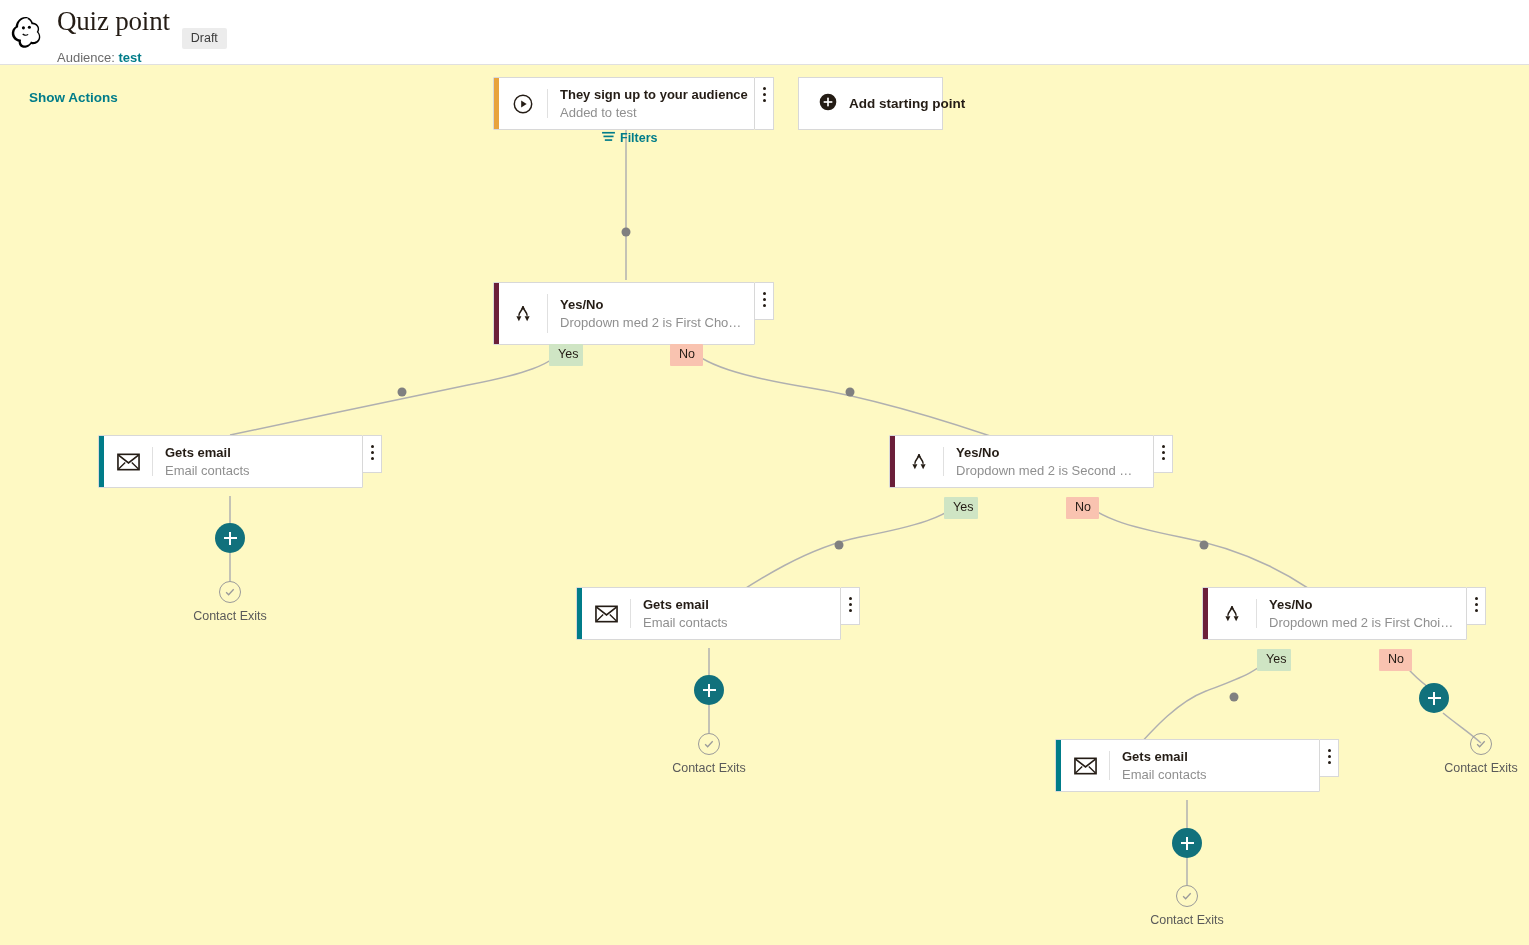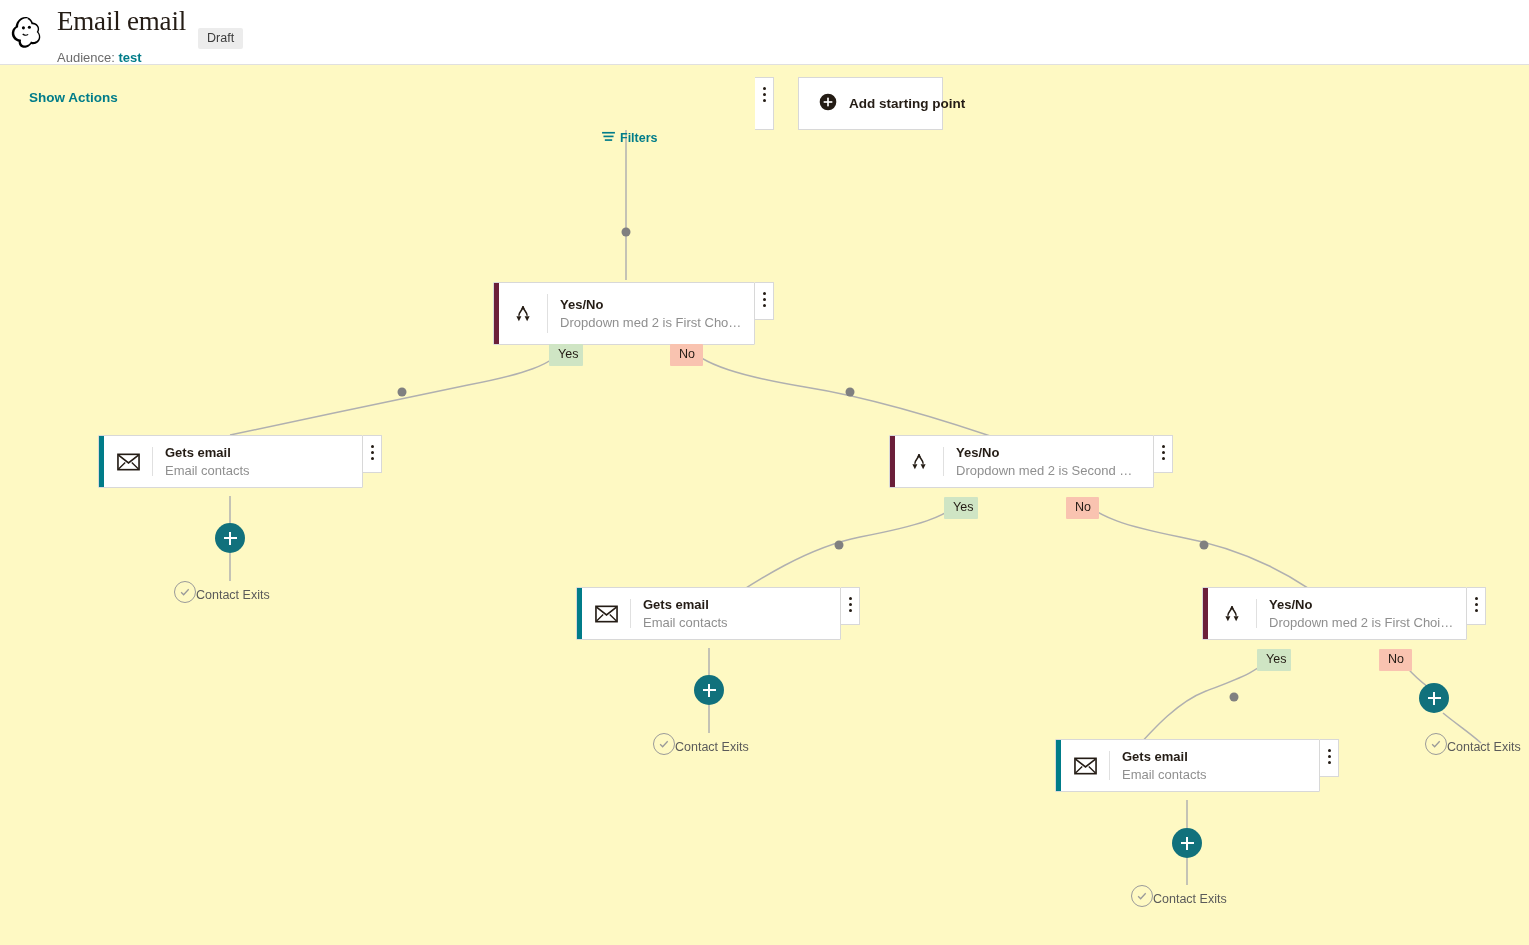--- a/index.html
+++ b/index.html
@@ -220,21 +220,21 @@
     position: absolute;
     background: #ffffff;
   }
   .plus-btn::before { width: 13px; height: 2px; }
   .plus-btn::after  { width: 2px; height: 13px; }
 
   
   .exit-node {
     position: absolute;
     display: flex;
-    flex-direction: row;
+    flex-direction: column;
     align-items: center;
   }
   .exit-circle {
     width: 22px; height: 22px;
     border: 1.5px solid #9a9a9a;
     border-radius: 50%;
     display: flex;
     align-items: center;
     justify-content: center;
     box-sizing: border-box;
@@ -275,21 +275,21 @@
       <g fill="#000000">
         <path d="M33.6 7.5c-6.2-2.2-13.4.6-17.4 6.2-2.1 2.9-3.1 6.1-3.4 9.2-2.6 1.5-4.6 3.9-5.6 6.7-1.6 4.6-.8 9.6 2.2 13.4 2.2 2.8 5.3 4.6 8.6 5.3-.2 2.4.4 4.8 1.9 6.7 2.2 2.8 5.8 4.1 9.6 3.5 3.8-.6 7.3-2.9 9.7-6.2 4.2.9 8.4-.2 11.4-3 3.2-3 4.5-7.5 3.4-11.8-.5-2-1.5-3.8-2.8-5.3 1.1-2.2 1.5-4.6 1.1-6.9-.6-3.5-2.9-6.5-6.2-8.1-1.4-.7-2.9-1.1-4.4-1.2-1.3-3.9-4.2-7.1-8.1-8.5zm-.9 2.7c3.3 1.2 5.7 4 6.6 7.4l.3 1.3 1.3-.1c1.5-.1 3 .2 4.4.8 2.5 1.2 4.2 3.4 4.7 6 .3 1.9-.1 3.9-1.1 5.6l-.6 1 .9.8c1.3 1.2 2.2 2.7 2.6 4.4.8 3.3-.2 6.7-2.6 9-2.5 2.3-6 3.1-9.4 2.1l-1.1-.3-.6 1c-1.9 2.9-4.8 4.9-7.9 5.4-2.9.5-5.6-.5-7.2-2.6-1.2-1.6-1.6-3.6-1.2-5.6l.3-1.5-1.5-.2c-3-.4-5.8-2-7.7-4.4-2.3-2.9-3-6.8-1.7-10.4.9-2.4 2.6-4.4 4.9-5.5l.9-.4v-1c.1-2.9.9-5.9 2.8-8.6 3.3-4.6 9.2-6.9 14.2-5.2z"></path>
         <circle cx="26" cy="25" r="2.6"></circle>
         <circle cx="36" cy="24" r="2.6"></circle>
         <path d="M24 36c2.5 2.6 7.5 3 10.5.8l-1-1.4c-2.3 1.6-6.1 1.3-8-.7L24 36z"></path>
       </g>
     </svg>
   </div>
 
   <div id="title-row">
-    <span id="journey-title">Email email</span>
+    <span id="journey-title">Quiz point</span>
     <span id="status-badge">Draft</span>
   </div>
 
   <div id="audience-row">
     <span>Audience:</span>
     <a href="#">test</a>
   </div>
 </div>
 
 <div id="canvas">
@@ -330,20 +330,34 @@
       <circle cx="402" cy="327" r="4.5"></circle>
       <circle cx="850" cy="327" r="4.5"></circle>
       <circle cx="839" cy="480" r="4.5"></circle>
       <circle cx="1204" cy="480" r="4.5"></circle>
       <circle cx="1234" cy="632" r="4.5"></circle>
     </g>
   </svg>
 
   <a id="show-actions" href="#">Show Actions</a>
 
+  <div class="card trigger" style="left:493px; top:12px; width:262px; height:53px;">
+    <div class="accent"></div>
+    <div class="icon-cell">
+      <svg width="22" height="22" viewBox="0 0 24 24">
+        <circle cx="12" cy="12" r="9.5" fill="none" stroke="#241c15" stroke-width="1.6"></circle>
+        <path d="M10 8.2 L16 12 L10 15.8 Z" fill="#241c15"></path>
+      </svg>
+    </div>
+    <div class="divider"></div>
+    <div class="body">
+      <div class="n-title">They sign up to your audience</div>
+      <div class="n-sub">Added to test</div>
+    </div>
+  </div>
   <div class="kebab" style="left:755px; top:12px; height:53px;">
     <i></i>
     <i></i>
     <i></i>
   </div>
 
   <div id="add-start" style="left:789px; top:12px; width:145px; height:53px;margin-left:9px;">
     <span>
       <svg width="20" height="20" viewBox="0 0 24 24">
         <circle cx="12" cy="12" r="10" fill="#241c15"></circle>

